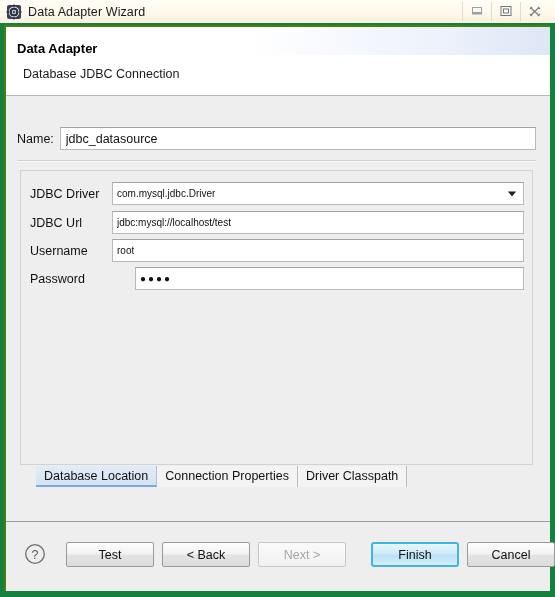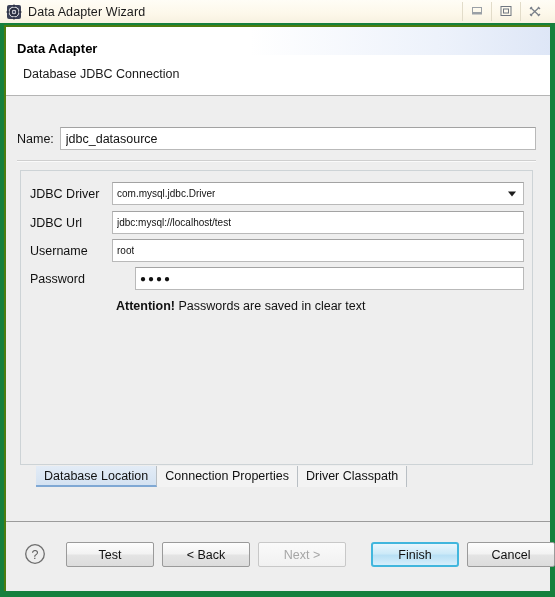--- a/index.html
+++ b/index.html
@@ -422,23 +422,20 @@
           </div>
         </div>
 
         <div class="frow r3">
           <span class="flabel">Password</span>
           <div class="fctl">
             <span class="val pw-dots">●●●●</span>
           </div>
         </div>
 
-        <div class="attention">
-          <b>Attention!</b><span>&nbsp;</span><span>Passwords are saved in clear text</span>
-        </div>
       </div>
 
       <div class="tabstrip">
         <div class="tab selected">Database Location</div>
         <div class="tab">Connection Properties</div>
         <div class="tab">Driver Classpath</div>
         <div class="tab-filler"></div>
       </div>
 
     </div>

